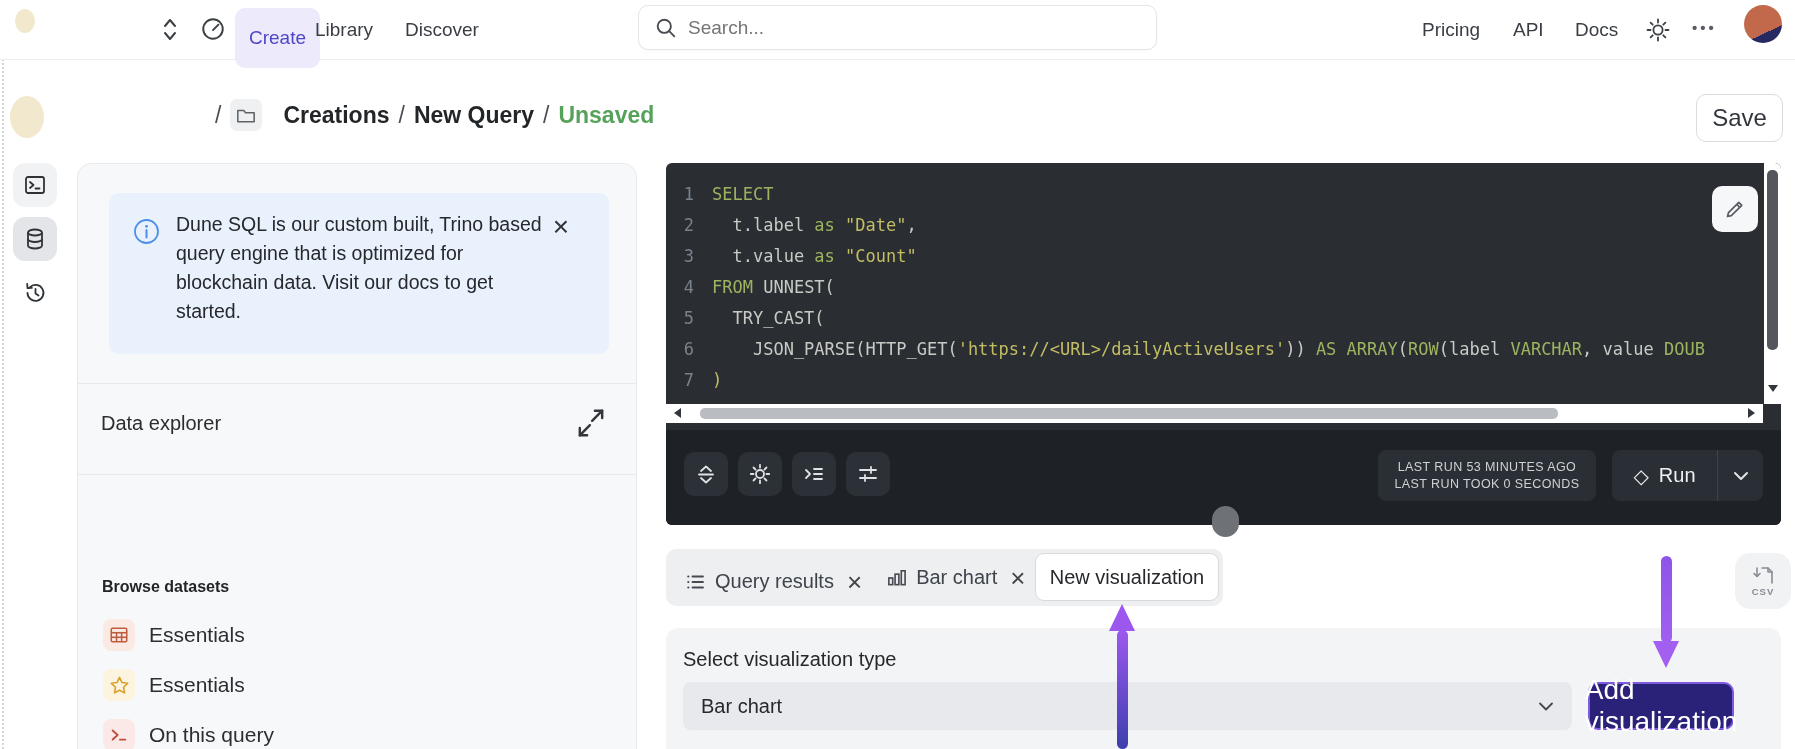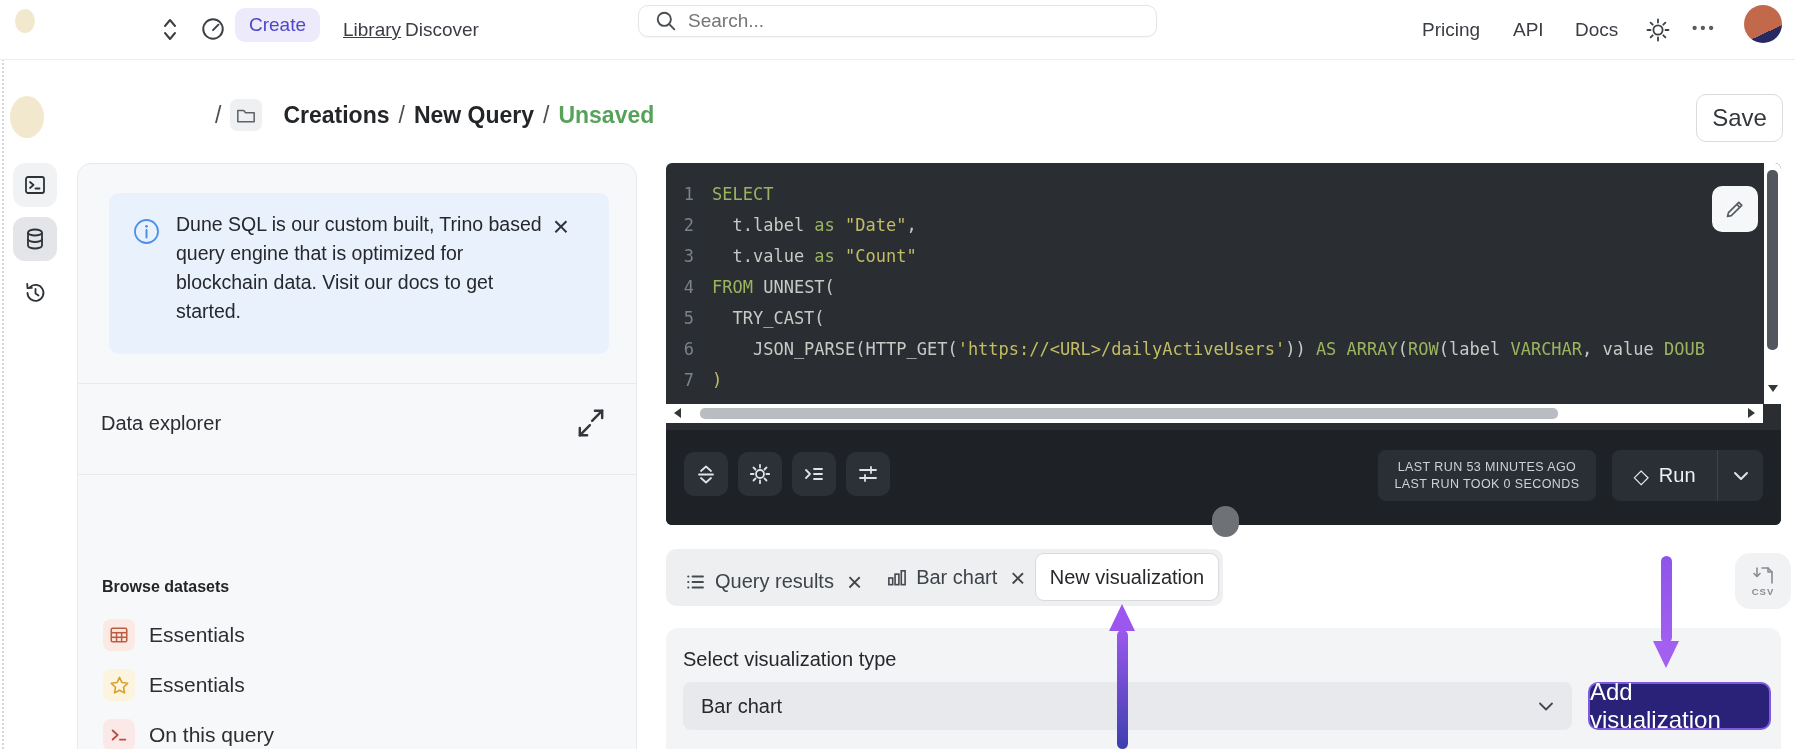--- a/index.html
+++ b/index.html
@@ -8,22 +8,22 @@
     position:relative; width:1795px; height:749px; overflow:hidden;
     font-family:"Liberation Sans","DejaVu Sans",sans-serif; color:#26282c; background:#fff;
   }
   .abs { position:absolute; }
   .row { display:flex; align-items:center; }
   svg { display:block; }
 
   
   #topbar { left:0; top:0; width:1795px; height:60px; border-bottom:1px solid #ededef; background:#fff; }
   .navlink { font-size:19px; color:#3a3e44; cursor:pointer; }
-  .nav-pill { background:#eceafb; color:#4f46c8; border-radius:10px; padding:6px 14px; }
-  #top-search { left:638px; top:5px; width:519px; height:32px; border:1px solid #e3e5e9; border-radius:10px;
+  .nav-pill { background:#eceafb; color:#4f46c8; border-radius:10px; padding:19px 14px; }
+  #top-search { left:638px; top:5px; width:519px; height:45px; border:1px solid #e3e5e9; border-radius:10px;
     background:#fff; display:flex; align-items:center; padding-left:16px; gap:11px; box-shadow:0 1px 2px rgba(0,0,0,.03); }
   #top-search input { border:0; outline:none; font-size:19px; color:#4a4e54; width:420px; background:transparent;
     font-family:inherit; }
   #avatar { left:1744px; top:5px; width:38px; height:38px; border-radius:50%;
     background:linear-gradient(155deg,#c2694b 0 68%,#272a62 68% 100%); }
   #dots { left:1692px; top:19px; font-size:15px; letter-spacing:3px; color:#5a5e64; font-weight:bold; }
 
   
   .crumb { font-size:23px; font-weight:600; color:#232629; }
   .crumb-sep { color:#4a4e54; font-weight:500; padding:0 9px; }
@@ -86,22 +86,22 @@
     border-radius:9px; display:flex; align-items:center; justify-content:center; font-size:20px; color:#26282c; cursor:pointer; }
   #csv-btn { left:1735px; top:553px; width:56px; height:56px; background:#f1f2f4; border-radius:15px;
     display:flex; flex-direction:column; align-items:center; justify-content:center; cursor:pointer; }
   #csv-btn span { font-size:9.5px; font-weight:bold; letter-spacing:1px; color:#868c93; margin-top:-1px; }
 
   
   #vizpanel { left:666px; top:628px; width:1115px; height:132px; background:#f3f4f6; border-radius:12px; }
   #viz-title { position:absolute; left:17px; top:20px; font-size:20px; color:#26282c; }
   #viz-select { position:absolute; left:17px; top:54px; width:889px; height:48px; background:#e7e9ec; border-radius:8px;
     display:flex; align-items:center; justify-content:space-between; padding:0 18px; font-size:20px; color:#26282c; cursor:pointer; }
-  #add-viz { position:absolute; left:922px; top:54px; width:183px; height:48px; background:#2a2178; border:2px solid #7d5ae0;
-    border-radius:10px; color:#fff; font-size:24px; display:flex; align-items:center; justify-content:center; cursor:pointer; }
+  #add-viz { position:absolute; left:922px; top:54px; width:146px; height:48px; background:#2a2178; border:2px solid #7d5ae0;
+    border-radius:10px; color:#fff; font-size:28px; display:flex; align-items:center; justify-content:center; cursor:pointer; }
 
   
   .shaft { position:absolute; width:11px; border-radius:6px; z-index:20; }
   .head { position:absolute; width:0; height:0; z-index:20; }
   #up-shaft { left:1117px; top:630px; height:119px; background:linear-gradient(180deg,#9c58ee 0%,#3d3fae 100%); }
   #up-head { left:1109px; top:604px; border-left:13.5px solid transparent; border-right:13.5px solid transparent; border-bottom:27px solid #9c58ee; }
   #down-shaft { left:1661px; top:556px; height:87px; background:linear-gradient(180deg,#8e54e9,#a25ff0); }
   #down-head { left:1653px; top:641px; border-left:13.5px solid transparent; border-right:13.5px solid transparent; border-top:27px solid #a25ff0; }
 </style>
 </head>
@@ -119,21 +119,21 @@
           <polyline points="5,17 10,23 15,17"></polyline>
         </svg>
     </div>
     <div class="abs" style="left:200px;top:16px;">
       <svg width="26" height="26" viewBox="0 0 24 24" fill="none" stroke="#3c4043" stroke-width="1.8" stroke-linecap="round">
           <circle cx="12" cy="12" r="9"></circle>
           <line x1="12" y1="13" x2="17" y2="8"></line>
         </svg>
     </div>
     <div class="abs navlink nav-pill" style="left:235px;top:8px;">Create</div>
-    <div class="abs navlink" style="left:343px;top:19px;text-decoration:underline;">Library</div>
+    <div class="abs navlink" style="left:315px;top:19px;">Library</div>
     <div class="abs navlink" style="left:405px;top:19px;">Discover</div>
 
     <div class="abs" id="top-search">
       <span>
         <svg width="22" height="22" viewBox="0 0 22 22" fill="none" stroke="#4a4e54" stroke-width="1.9" stroke-linecap="round">
             <circle cx="9.3" cy="9.3" r="6.6"></circle>
             <line x1="14.2" y1="14.2" x2="19.3" y2="19.3"></line>
           </svg>
       </span>
       <input readonly="" placeholder="Search..." style="">

